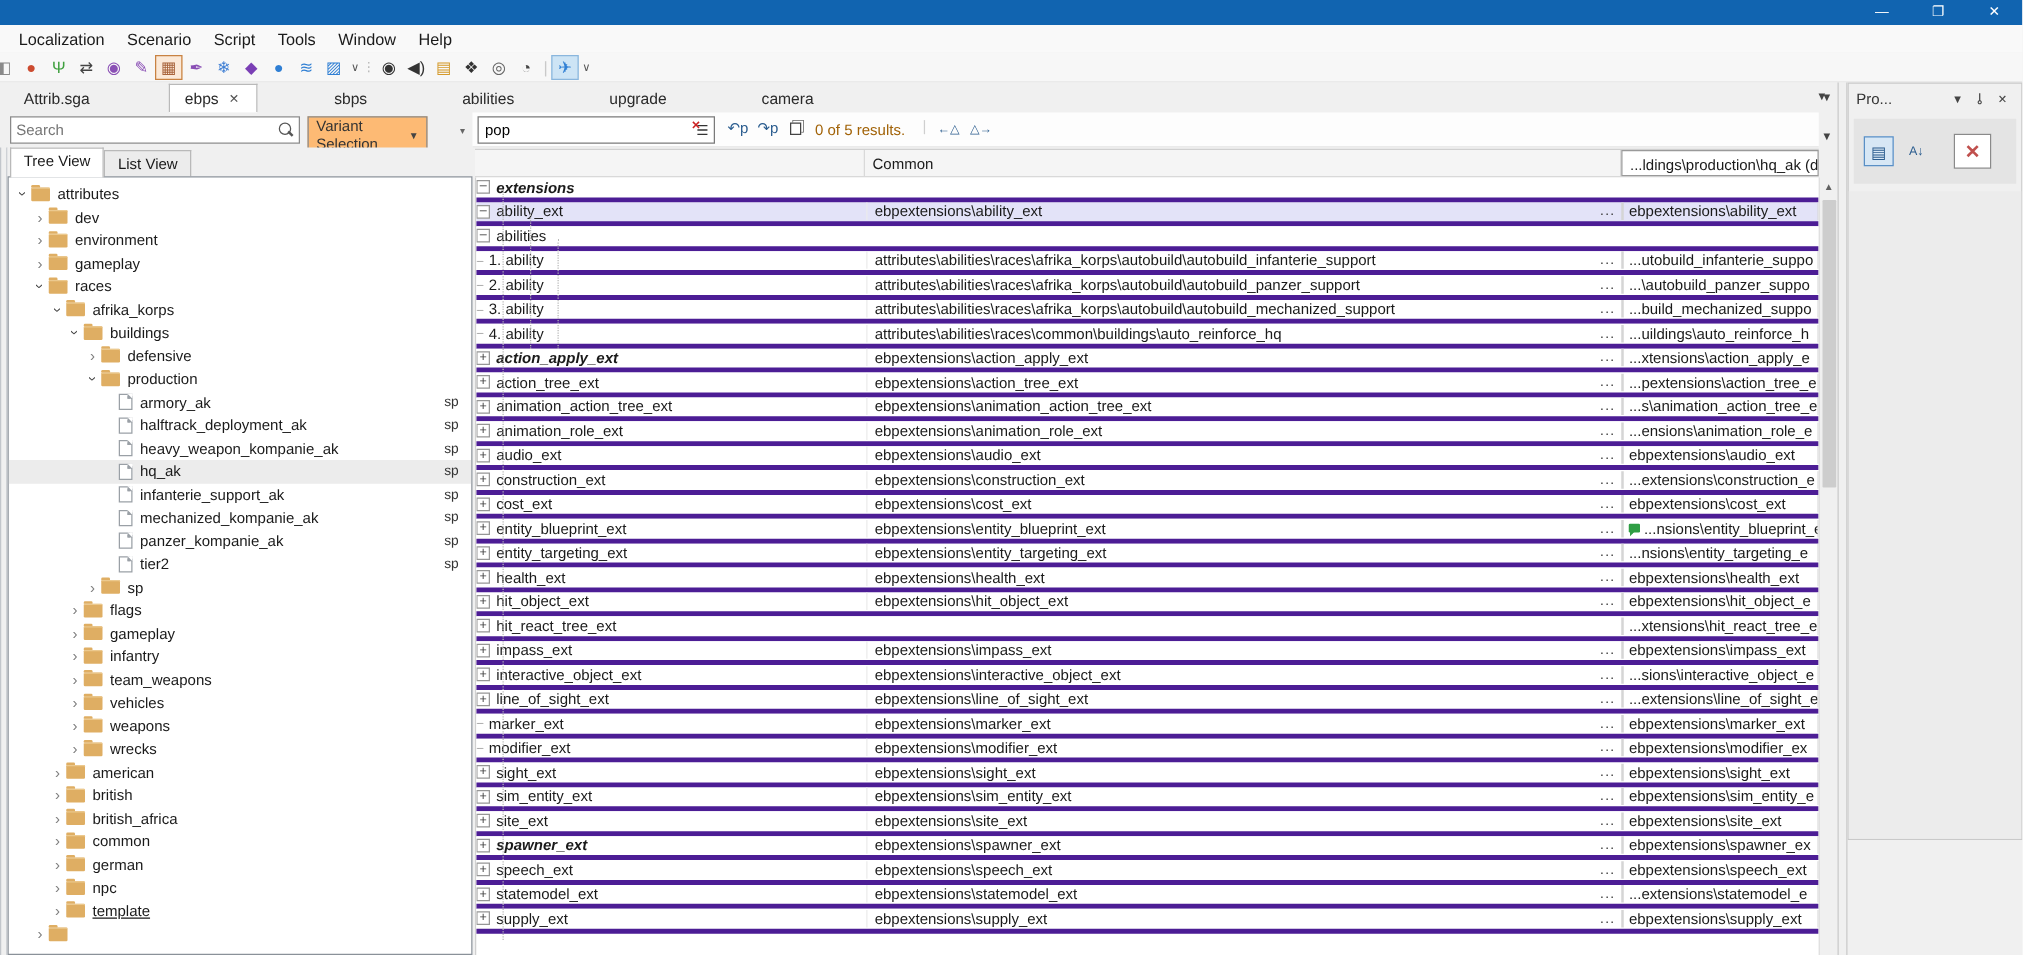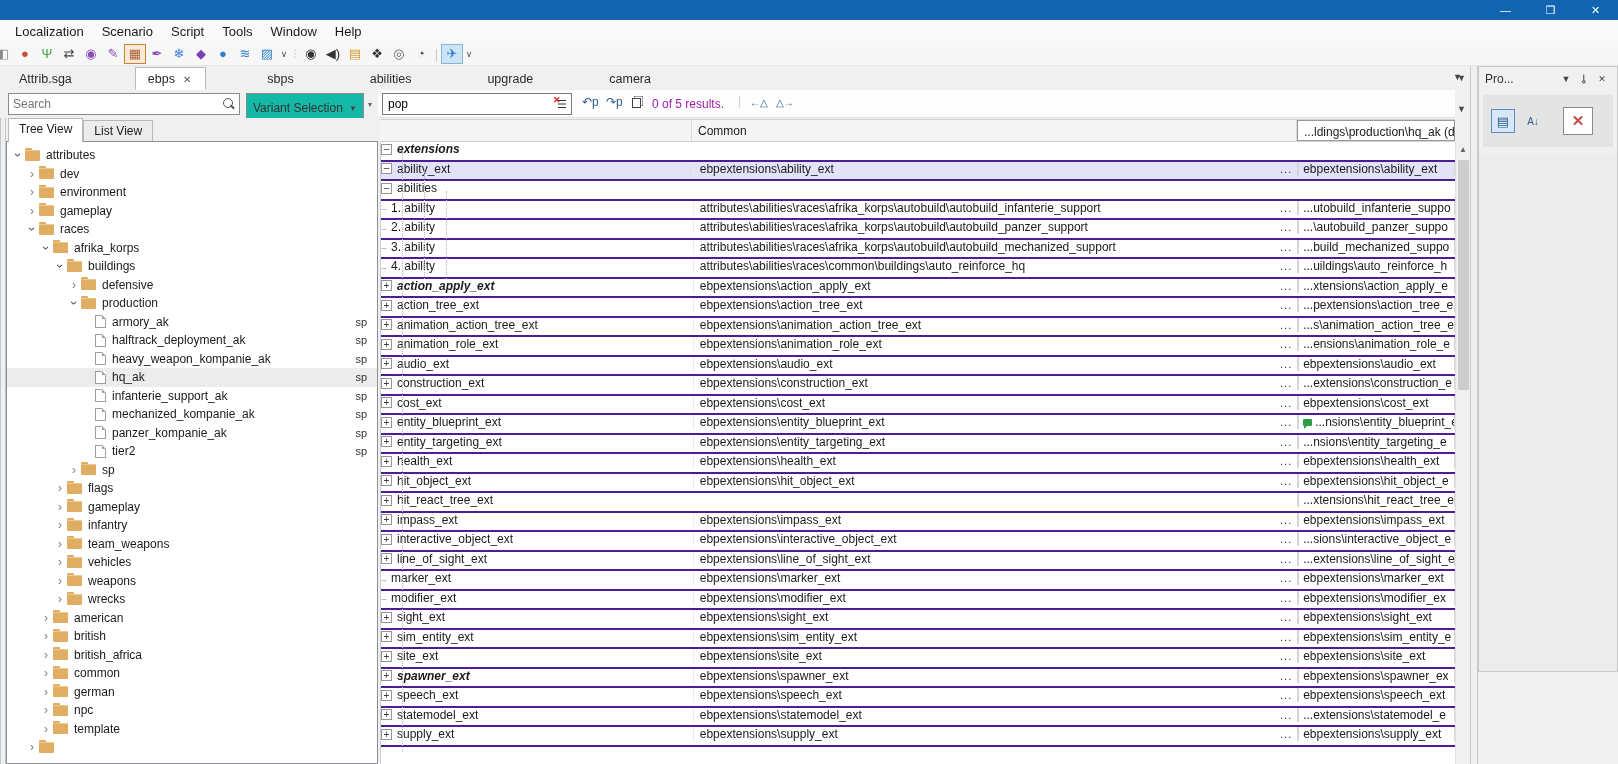--- a/index.html
+++ b/index.html
@@ -32,33 +32,33 @@
   .tab .close:empty { display:none; }
   .ribbon-btn { position:absolute; right:8px; top:6px; font-size:9px; color:#444; }
 
   
   .filters { position:absolute; left:0; top:90px; width:1470px; height:28px; background:#f0f0f0; }
   .searchbox { position:absolute; left:8px; top:3px; width:232px; height:22px; background:#fff; border:1px solid #8a8a8a; display:flex; align-items:center; }
   .searchbox input { flex:1; border:none; outline:none; font:12px "Liberation Sans",sans-serif; padding:0 4px; color:#444; background:transparent; }
   .mag { position:relative; width:14px; height:14px; margin-right:4px; flex:0 0 auto; }
   .mag::before { content:""; position:absolute; left:2px; top:1px; width:8px; height:8px; border:1.5px solid #555; border-radius:50%; }
   .mag::after { content:""; position:absolute; left:9px; top:9px; width:5px; height:1.5px; background:#555; transform:rotate(45deg); }
-  .variant { position:absolute; left:246px; top:3px; width:118px; height:22px; background:#14b8a6; border:1px solid #8a8a8a; display:flex; align-items:center; justify-content:space-between; padding:14px 6px; color:#333; }
+  .variant { position:absolute; left:246px; top:3px; width:96px; height:22px; background:#fdba74; border:1px solid #8a8a8a; display:flex; align-items:center; justify-content:space-between; padding:14px 6px; color:#333; }
   .variant .varr { font-size:8px; color:#444; }
   .mini-ovf { position:absolute; left:368px; top:10px; font-size:8px; color:#666; }
 
   .gridfilterbar { position:absolute; left:378px; top:90px; width:1077px; height:28px; background:#fdfdfd; border-bottom:1px solid #e3e3e3; }
   .popbox { position:absolute; left:4px; top:3px; width:190px; height:22px; background:#fff; border:1px solid #7a7a7a; display:flex; align-items:center; }
   .popbox input { flex:1; border:none; outline:none; font:12px "Liberation Sans",sans-serif; padding:0 5px; background:transparent; }
   .clear-filter { width:18px; text-align:center; position:relative; }
   .clear-filter .bars { color:#333; font-size:11px; }
   .clear-filter .redx { position:absolute; left:0; top:-2px; color:#c22; font-size:9px; font-weight:bold; }
   .fbtn { position:absolute; top:5px; font-size:12px; color:#2b5d8f; }
   .copy-ic { position:absolute; top:8px; width:9px; height:10px; border:1px solid #444; background:#fff; box-shadow:2px -2px 0 -0.5px #fff, 2px -2px 0 0 #444; }
-  .results { position:absolute; top:7px; font-size:12px; color:#a21caf; }
+  .results { position:absolute; top:7px; font-size:12px; color:#a16207; }
   .fsep { position:absolute; top:4px; color:#cfcfcf; }
   .navch { position:absolute; top:7px; font-size:10px; color:#2b5d8f; }
 
   
   .left-strip { position:absolute; left:0; top:118px; width:6px; height:646px; background:#f0f0f0; border-left:1px solid #c2c6cb; border-right:1px solid #c2c6cb; }
   .viewtabs { position:absolute; left:6px; top:118px; width:372px; height:24px; display:flex; align-items:flex-end; padding-left:2px; background:#f0f0f0; }
   .vtab { height:22px; padding:3px 10px; border:1px solid #b9b9b9; border-bottom:none; background:#ececec; font-size:12px; }
   .vtab.active { background:#fff; height:24px; position:relative; z-index:2; }
   .treepanel { position:absolute; left:6px; top:141px; width:372px; height:623px; background:#fff; border:1px solid #8a9199; overflow:hidden; padding-top:4px; }
   .titem { height:18.5px; display:flex; align-items:center; white-space:nowrap; position:relative; }
@@ -77,21 +77,21 @@
   .tbadge:empty { display:none; }
 
   
   .gridhead { position:absolute; left:380px; top:119px; height:23px; width:1075px; display:flex; background:#f5f5f5; border-top:1px solid #d0d0d0; border-bottom:1px solid #d0d0d0; }
   .gh { border-right:1px solid #d9d9d9; padding:4px 6px; font-size:12px; white-space:nowrap; overflow:hidden; }
   .gh-name { width:312px; }
   .gh-common { width:605px; }
   .gh-path { width:158px; background:#fff; border:1px solid #9a9a9a; }
   .gridbody { position:absolute; left:380px; top:142px; width:1075px; height:622px; background:#fff; border-left:1px solid #d0d0d0; overflow:hidden; }
   .guide { position:absolute; border-left:1px dotted #b8b8b8; width:0; }
-  .grow { height:19.5px; display:flex; align-items:flex-start; border-bottom:2px solid #4c1d95; background:#fff; }
+  .grow { height:19.5px; display:flex; align-items:center; border-bottom:4px solid #4c1d95; background:#fff; }
   .grow.selected { background:#e3e3f8; }
   .gname { width:312px; display:flex; align-items:center; white-space:nowrap; overflow:hidden; }
   .exp { flex:0 0 auto; margin-right:5px; font-size:10px; }
   .exp.minus, .exp.plus { width:11px; height:11px; border:1px solid #969696; background:#fff; color:#3d3d3d; line-height:9px; text-align:center; }
   .exp.minus::before { content:"–"; position:relative; top:-1px; }
   .exp.plus::before { content:"+"; }
   .exp.leaf { color:#9b9b9b; letter-spacing:-1px; }
   .exp.leaf::before { content:"---"; font-size:8px; }
   .glabel { font-size:12px; }
   .grow.emphasis .glabel { font-weight:bold; font-style:italic; }
@@ -460,21 +460,21 @@
         <span class="ticon folder"></span>
         <span class="tlabel">german</span>
 
       </div>
       <div class="titem" style="padding-left: 32px;">
         <span class="chev collapsed"></span>
         <span class="ticon folder"></span>
         <span class="tlabel">npc</span>
 
       </div>
-      <div class="titem" style="padding-left: 32px;">
+      <div class="titem" style="padding-left: 32px; text-decoration: underline;">
         <span class="chev collapsed"></span>
         <span class="ticon folder"></span>
         <span class="tlabel">template</span>
 
       </div>
       <div class="titem" style="padding-left: 18px;">
         <span class="chev collapsed"></span>
         <span class="ticon folder"></span>
         <span class="tlabel"></span>
 

